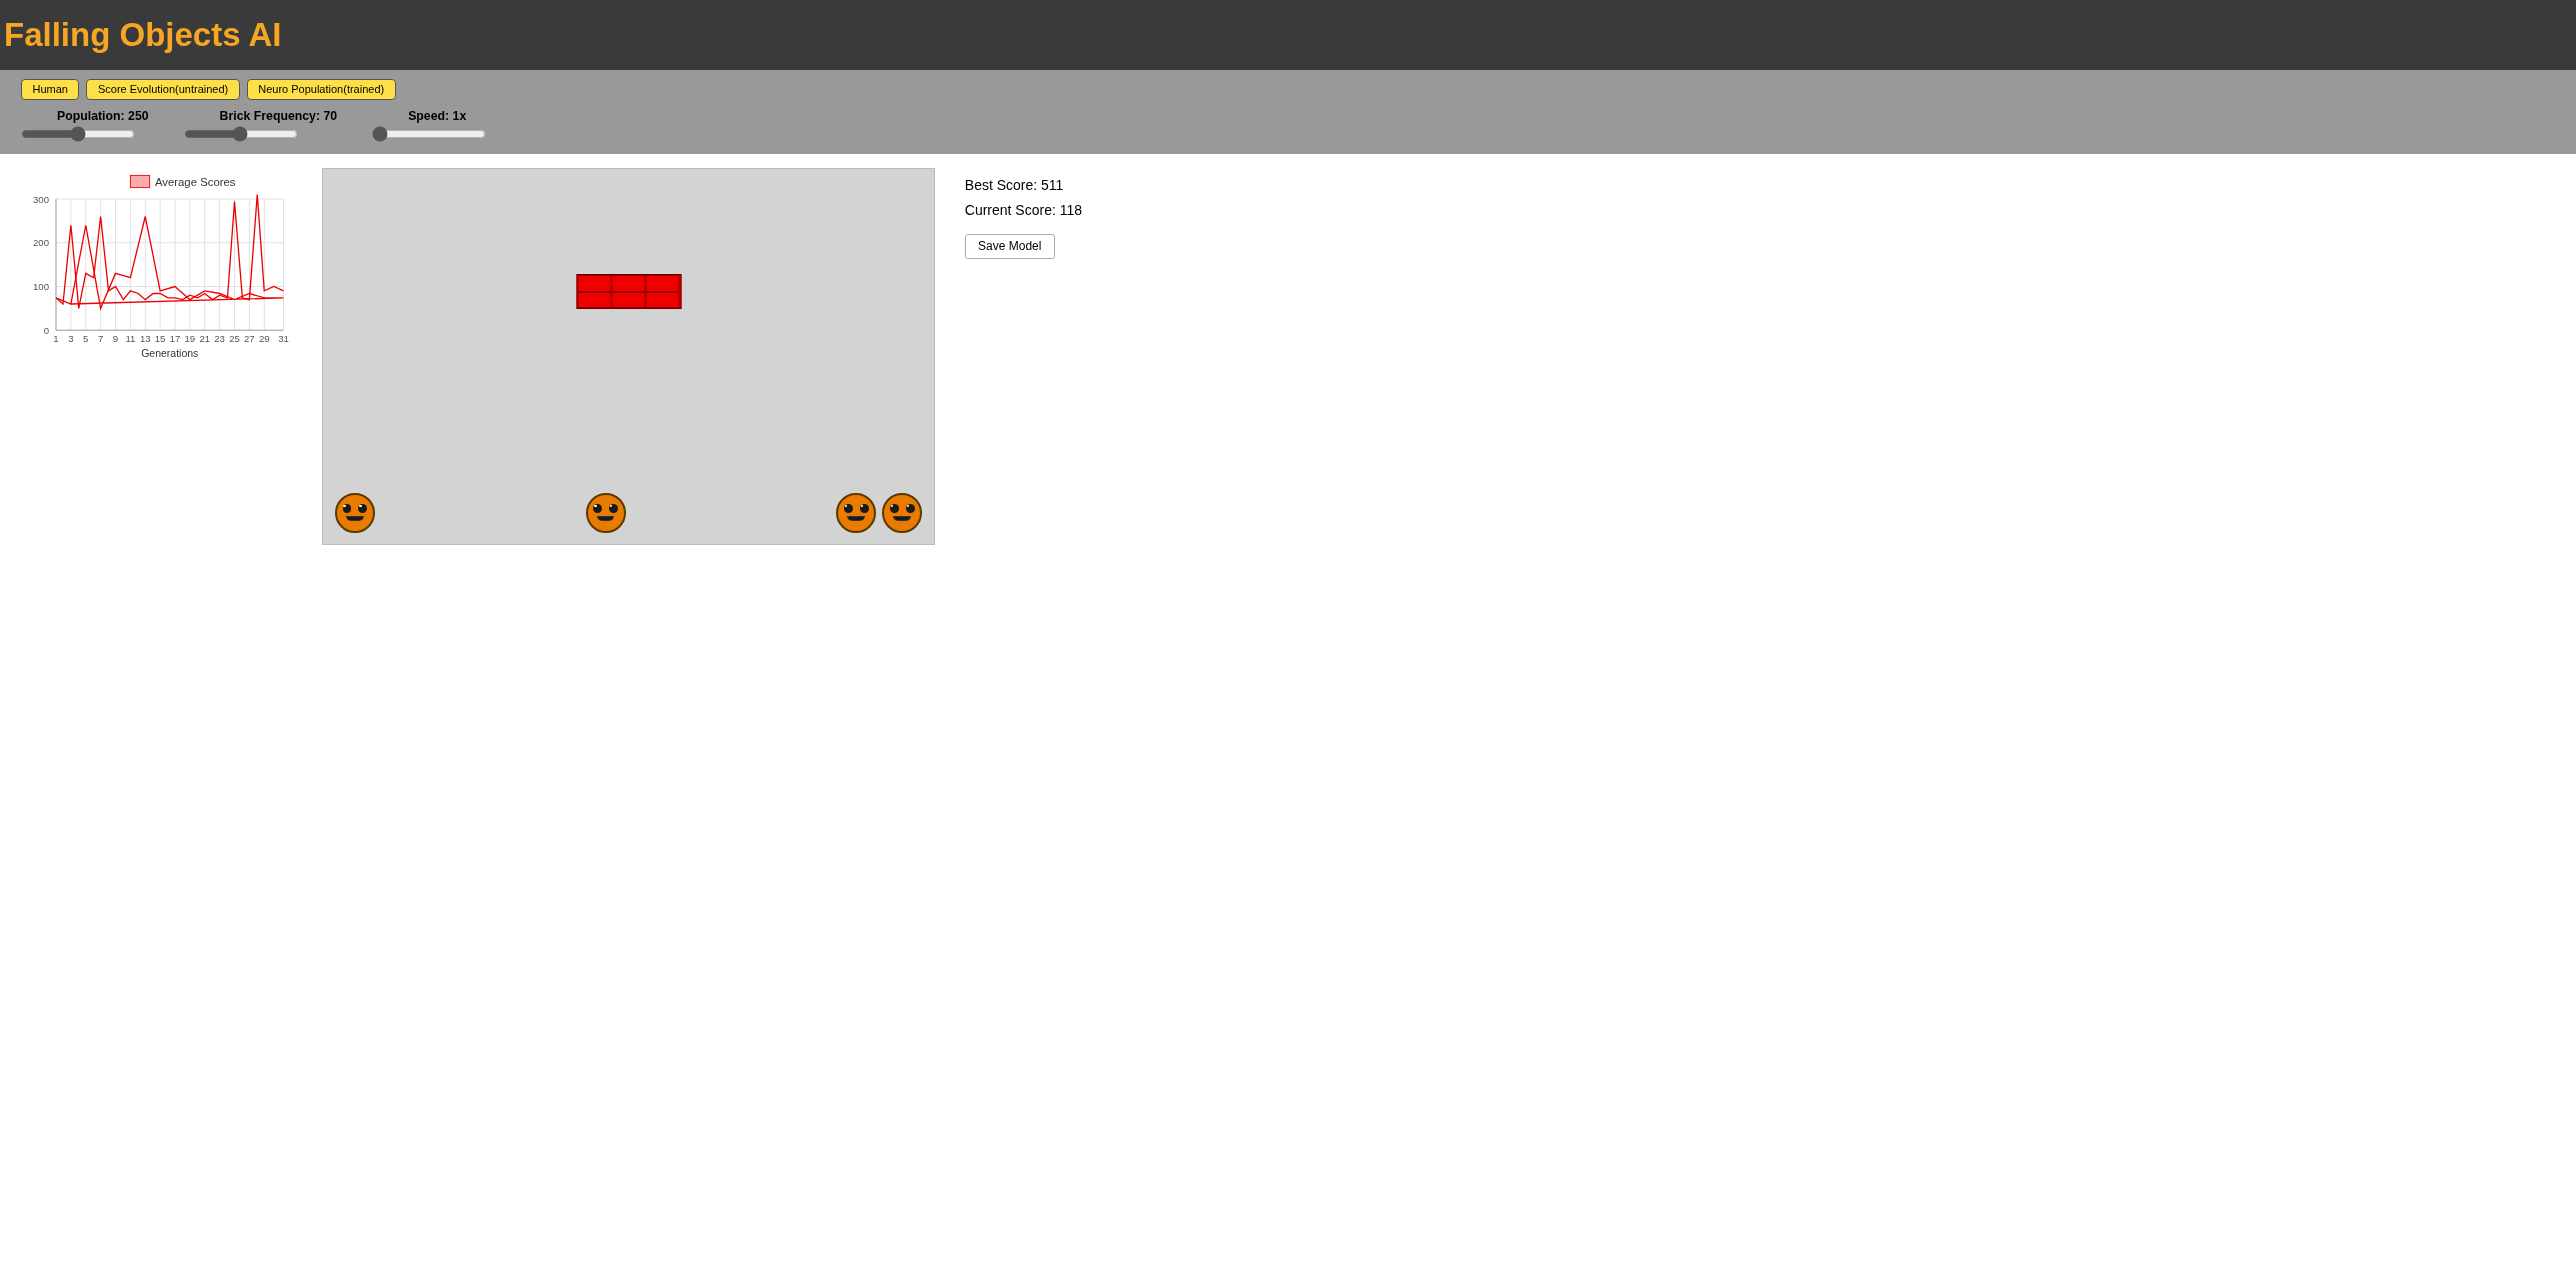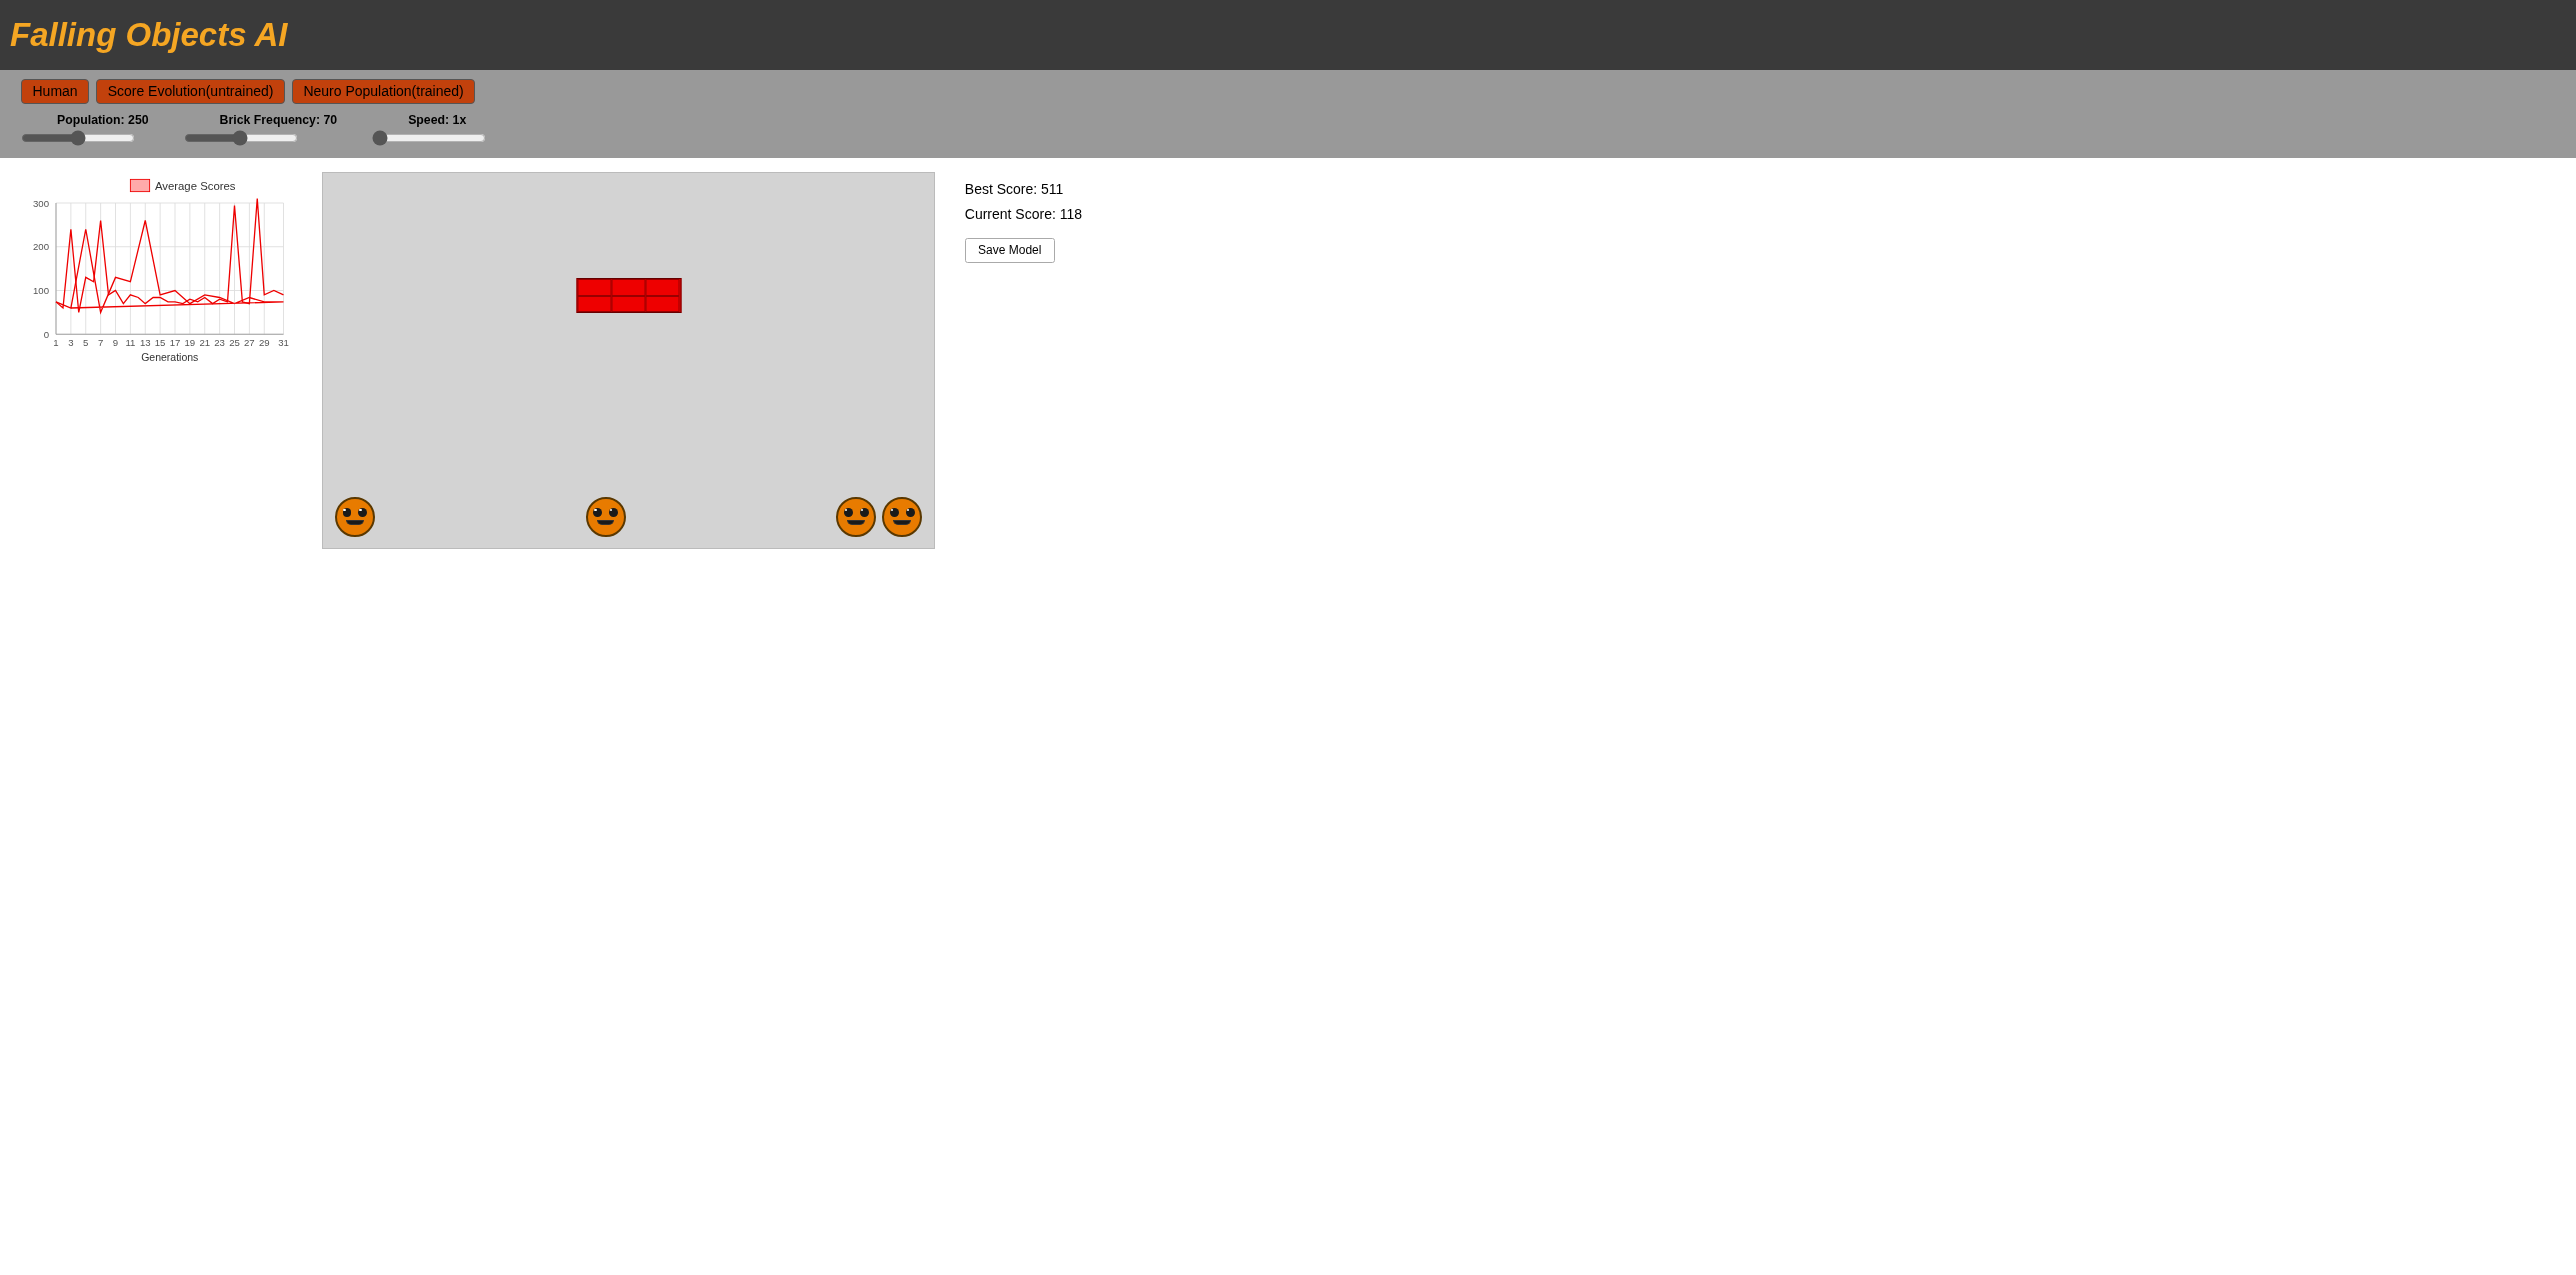--- a/index.html
+++ b/index.html
@@ -5,45 +5,44 @@
     * { box-sizing: border-box; margin: 0; padding: 0; }
     body {
       font-family: Arial, sans-serif;
       background: #fff;
       color: #000;
     }
 
     
     #header {
       background: #3a3a3a;
-      padding: 16px 10px;
-      font-style: italic;
+      padding: 16px 4px;
     }
     #header h1 {
       color: #f5a623;
       font-size: 33px;
       font-weight: bold;
     }
 
     
     #controls-bar {
       background: #999;
       padding: 8.8px 21px 12.3px 21px;
     }
     .mode-buttons {
       display: flex;
       gap: 7px;
       margin-bottom: 8.8px;
     }
     .mode-btn {
-      background: #c2410c;
+      background: #fde047;
       border: 0.9px solid #555;
       border-radius: 4px;
       padding: 3.5px 10.5px;
-      font-size: 14px;
+      font-size: 11px;
       cursor: pointer;
     }
 
     .sliders-row {
       display: flex;
       align-items: center;
       gap: 35px;
     }
     .slider-group {
       display: flex;

